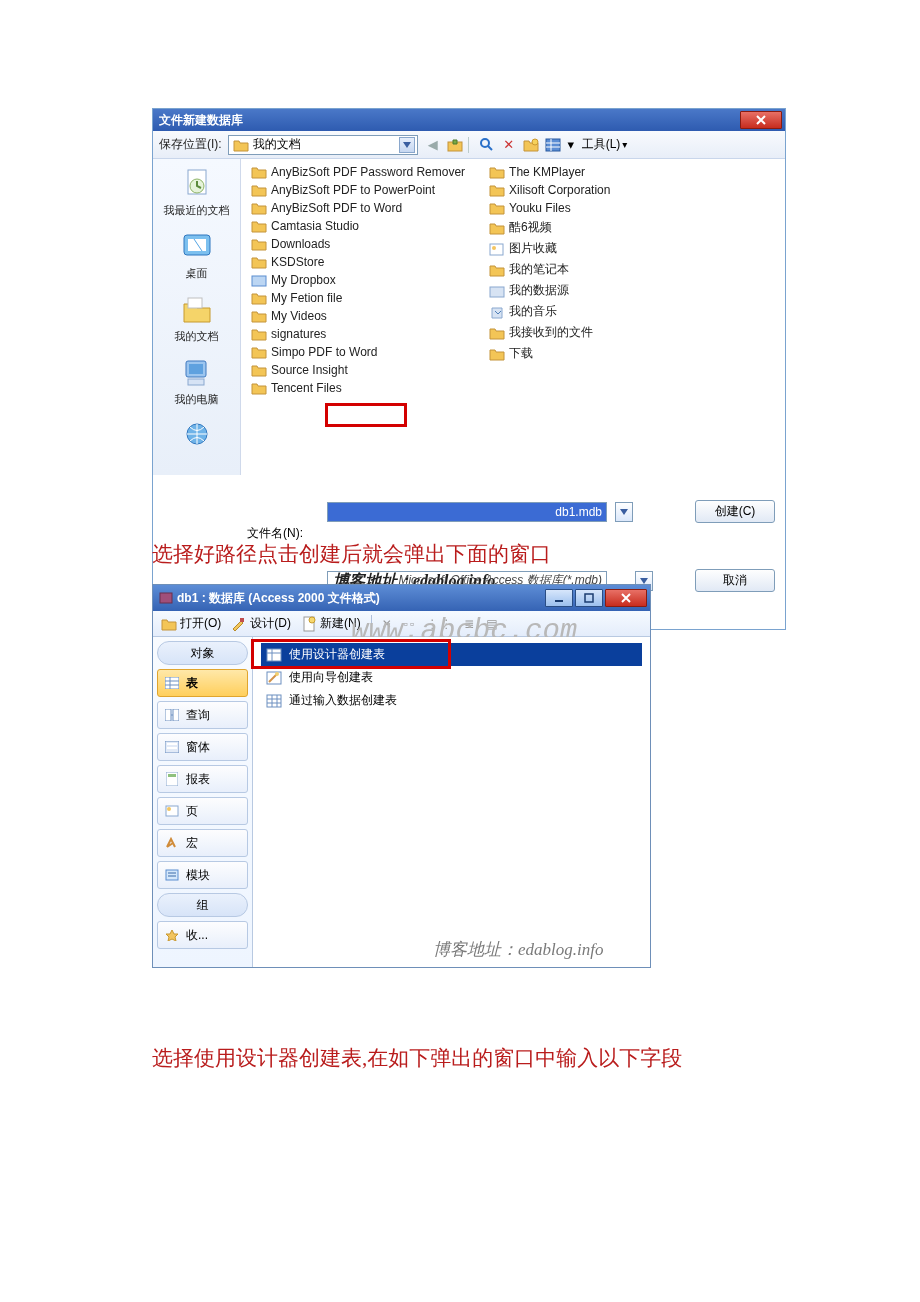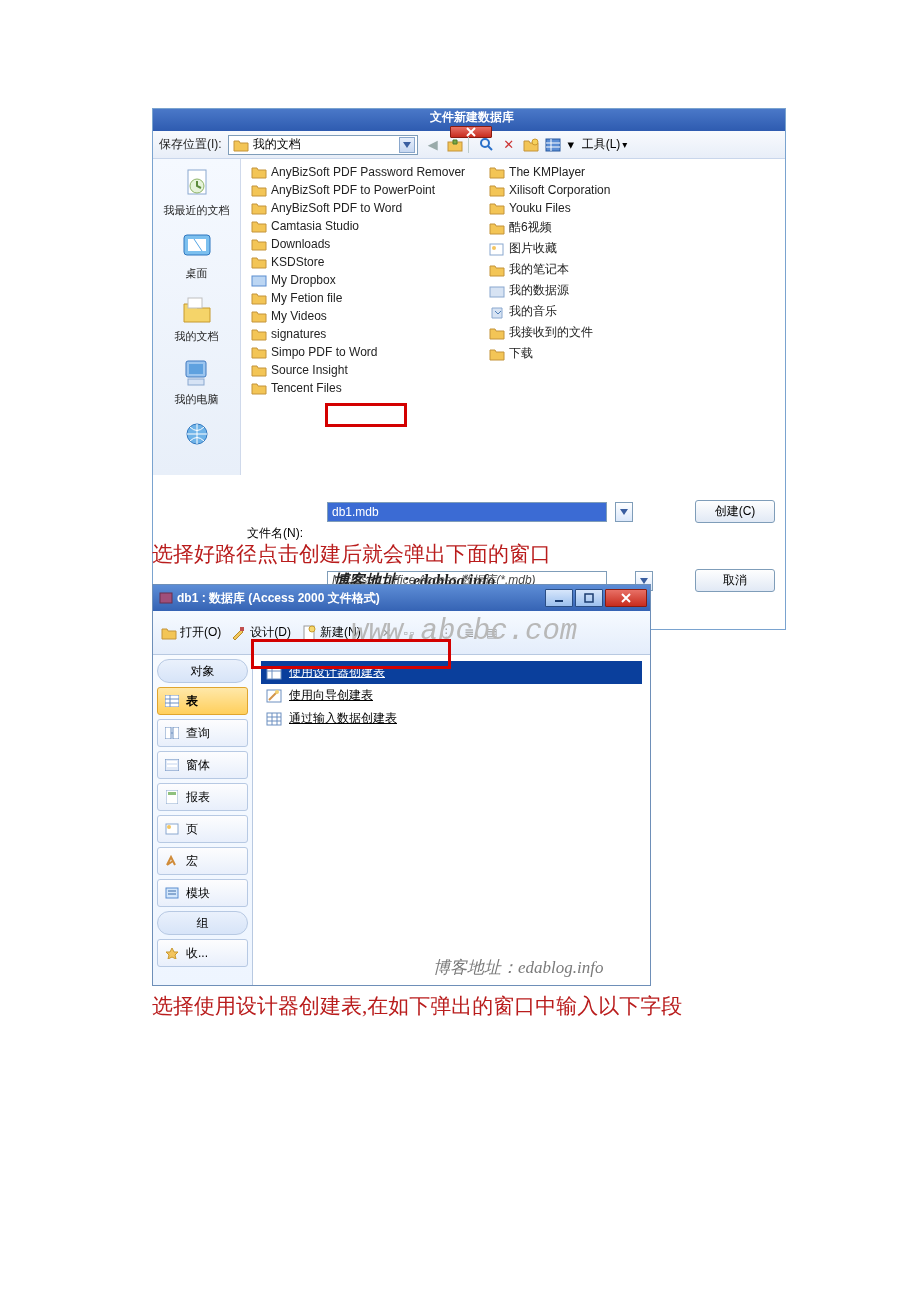--- a/index.html
+++ b/index.html
@@ -1,20 +1,20 @@
 <!DOCTYPE html>
 <html><head>
 <meta charset="utf-8">
 <style>
   * { box-sizing: border-box; margin: 0; padding: 0; }
   body { width: 920px; height: 1302px; background: #fff; font-family: "Microsoft YaHei", "SimSun", Tahoma, sans-serif; position: relative; }
 
   
   .dlg1 { position: absolute; left: 152px; top: 108px; width: 634px; border: 1px solid #7aa3cf; }
-  .dlg1 .titlebar { height: 22px; background: linear-gradient(#4a78c8,#2e5bb0); color: #fff; display: flex; align-items: center; justify-content: space-between; font-size: 12px; font-weight: bold; padding-left: 6px; flex-direction: column; }
+  .dlg1 .titlebar { height: 22px; background: linear-gradient(#4a78c8,#2e5bb0); color: #fff; display: flex; align-items: center; justify-content: space-between; font-size: 12px; font-weight: bold; padding-left: 6px; }
   .closebtn { width: 42px; height: 18px; background: linear-gradient(#e87066,#c72c1e); border: 1px solid #8a1b10; border-radius: 1px; display: flex; align-items: center; justify-content: center; color: #fff; margin-right: 3px; cursor: pointer; }
   .closebtn svg { width: 10px; height: 10px; }
 
   .dlg1 .toolbarrow { height: 28px; background: linear-gradient(#f8fafd,#e8eef8); border-bottom: 1px solid #c9d6eb; display: flex; align-items: center; font-size: 12px; padding: 0 6px; gap: 6px; }
   .label-right { color: #222; }
   .loc-select { flex: 0 0 190px; height: 20px; background: #fff; border: 1px solid #7f9db9; display: flex; align-items: center; padding: 0 4px; position: relative; }
   .loc-select .caret { position: absolute; right: 2px; top: 1px; width: 16px; height: 16px; background: linear-gradient(#e6eefb,#c6d7f1); border: 1px solid #8aa7cc; display: flex; align-items: center; justify-content: center; }
   .mini-icons { display: flex; align-items: center; gap: 4px; }
   .mini-icons span { display: inline-flex; align-items: center; justify-content: center; width: 18px; height: 18px; font-size: 13px; }
   .tools-btn { font-size: 12px; color: #000; display:flex; align-items:center; gap:2px; }
@@ -28,58 +28,58 @@
   .filelist { flex: 1; display: flex; padding: 6px 10px 10px 10px; font-size: 12px; color: #222; }
   .filecol { display: flex; flex-direction: column; gap: 4px; }
   .filecol.right { margin-left: 24px; }
   .fileitem { display: flex; align-items: center; gap: 4px; }
   .fileitem .ficon { width: 16px; height: 14px; }
 
   .dlg1 .bottomrows { padding: 6px 10px 10px 94px; background:#fff; font-size:12px; }
   .frow { display: flex; align-items: center; gap: 8px; margin-bottom: 8px; }
   .frow label { width: 72px; margin-top: 44px; }
   .fname-wrap { position: relative; display: inline-block; }
-  .fname-input { width: 280px; height: 20px; border: 1px solid #7f9db9; background: #fff; font-size: 12px; padding: 0 4px; }
+  .fname-input { width: 280px; height: 20px; border: 1px solid #7f9db9; background: #fff; font-size: 12px; padding: 0 4px; text-align: right; }
   .fname-input.sel { background: #3b6bd4; color: #fff; }
   .fname-input.disp { color:#444; font-style: italic; background:#fff; }
   .dd-caret { width: 18px; height: 20px; border: 1px solid #7f9db9; background: linear-gradient(#fff,#dbe8fb); display:flex; align-items:center; justify-content:center; }
   .highlight-box { position: absolute; border: 3px solid #d30000; pointer-events: none; }
   .dlg1 .hb1 { left: 172px; top: 294px; width: 82px; height: 24px; }
 
   .winbtn { width: 80px; height: 23px; background: linear-gradient(#fefefe,#e1e9f5); border: 1px solid #7f9db9; border-radius: 3px; font-size: 12px; display:flex; align-items:center; justify-content:center; cursor:pointer; }
 
   
   .caption { position: absolute; font-size: 21px; color: #b91c1c; font-family: "SimSun","Microsoft YaHei",serif; }
   .cap1 { left: 152px; top: 540px; }
-  .cap2 { left: 152px; top: 992px; }
+  .cap2 { left: 152px; top: 1044px; }
 
   
   .dlg2 { position: absolute; left: 152px; top: 584px; width: 499px; border: 1px solid #6e8fb8; }
   .dlg2 .titlebar { height: 26px; background: linear-gradient(#5d8dd6,#3563b4); display: flex; align-items: center; justify-content: space-between; padding-left: 6px; color: #fff; font-size: 12px; font-weight: bold; }
   .winbtns { display: flex; gap: 2px; margin-right: 3px; }
   .wb { width: 28px; height: 18px; border: 1px solid #2a4d84; border-radius: 1px; display: flex; align-items: center; justify-content: center; background: linear-gradient(#d7e6fb,#9cc0ee); cursor:pointer; }
   .wb.close { width: 42px; background: linear-gradient(#e87066,#c72c1e); border-color: #8a1b10; color:#fff; }
   .wb svg { width: 10px; height: 10px; }
 
-  .dlg2 .toolbar { height: 44px; background: linear-gradient(#f6faff,#e4edfb); border-bottom: 1px solid #b8c9e1; display:flex; align-items:center; gap:10px; padding: 0 8px; font-size:12px; }
+  .dlg2 .toolbar { height: 26px; background: linear-gradient(#f6faff,#e4edfb); border-bottom: 1px solid #b8c9e1; display:flex; align-items:center; gap:10px; padding: 0 8px; font-size:12px; }
   .tbtn { display:flex; align-items:center; gap:3px; cursor:pointer; }
   .tbtn .ti { width:16px; height:16px; display:inline-flex; align-items:center; justify-content:center; }
   .tbar-sep { width:1px; height:18px; background:#b0c0da; }
   .tbar-icons { color:#999; letter-spacing:2px; }
   .watermark { position:absolute; font-size:29px; color:#b8b8b8; font-family: Liberation Mono, monospace; font-style: italic; pointer-events:none;margin-left:48px; }
 
   .dlg2 .body { display:flex; height: 330px; background: linear-gradient(#f8fbff,#eef5ff); }
   .objbar { width: 100px; border-right: 1px solid #b8c9e1; padding: 4px 4px; }
   .objhdr { height: 24px; background: linear-gradient(#eaf1fc,#d7e4f8); border: 1px solid #b7c9e3; border-radius: 12px; display:flex; align-items:center; justify-content:center; font-size:12px; margin-bottom:4px; }
   .objbtn { height: 28px; background: linear-gradient(#fdfdfe,#e8effb); border: 1px solid #b7c9e3; border-radius: 3px; display:flex; align-items:center; gap:6px; padding:0 6px; font-size:12px; margin-bottom:4px; cursor:pointer; }
   .objbtn.active { background: linear-gradient(#ffe8a9,#ffcf5c); border-color:#e0a52e; font-weight:bold; }
   .objbtn .oi { width:16px; height:16px; display:inline-flex; align-items:center; justify-content:center; }
 
   .listpane { flex:1; background:#fff; padding: 6px 8px; position:relative; }
-  .lrow { display:flex; align-items:center; gap:6px; font-size:12px; padding:3px 4px; cursor:pointer;text-decoration:underline; }
+  .lrow { display:flex; align-items:center; gap:6px; font-size:12px; padding:3px 4px; cursor:pointer; }
   .lrow.sel { background:#0a3f9c; color:#fff; }
   .lrow .li { width:18px; height:16px; display:inline-flex; align-items:center; justify-content:center; }
   .dlg2 .hb2 { position:absolute; left: 98px; top: 54px; width: 200px; height: 30px; border: 3px solid #d30000; pointer-events:none; }
 
   .wm-bottom { position:absolute; left: 180px; bottom: 6px; color:#7a7a7a; font-style: italic; font-family: "SimSun","KaiTi",serif; font-size: 17px; }
 
   
   .gold { fill:#f3c556; stroke:#c4943a; }
 </style>
 </head>

